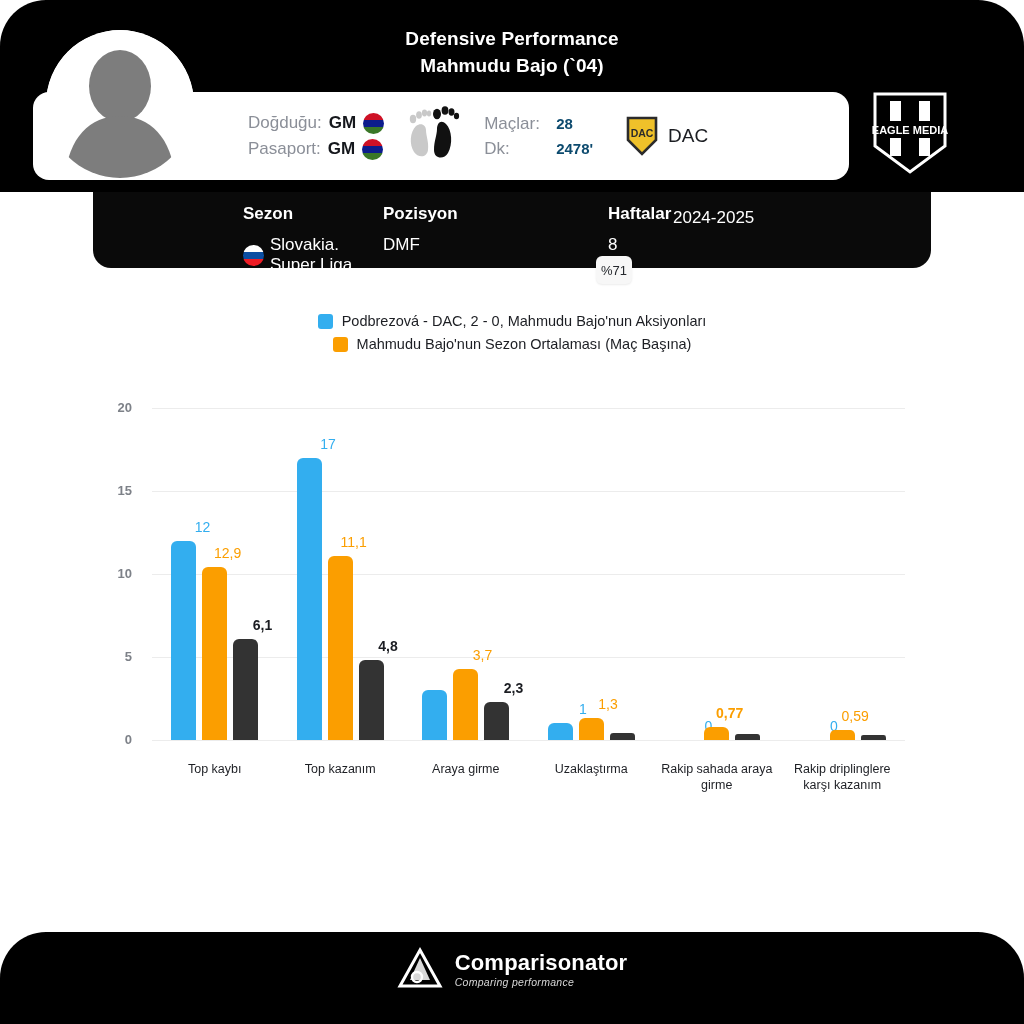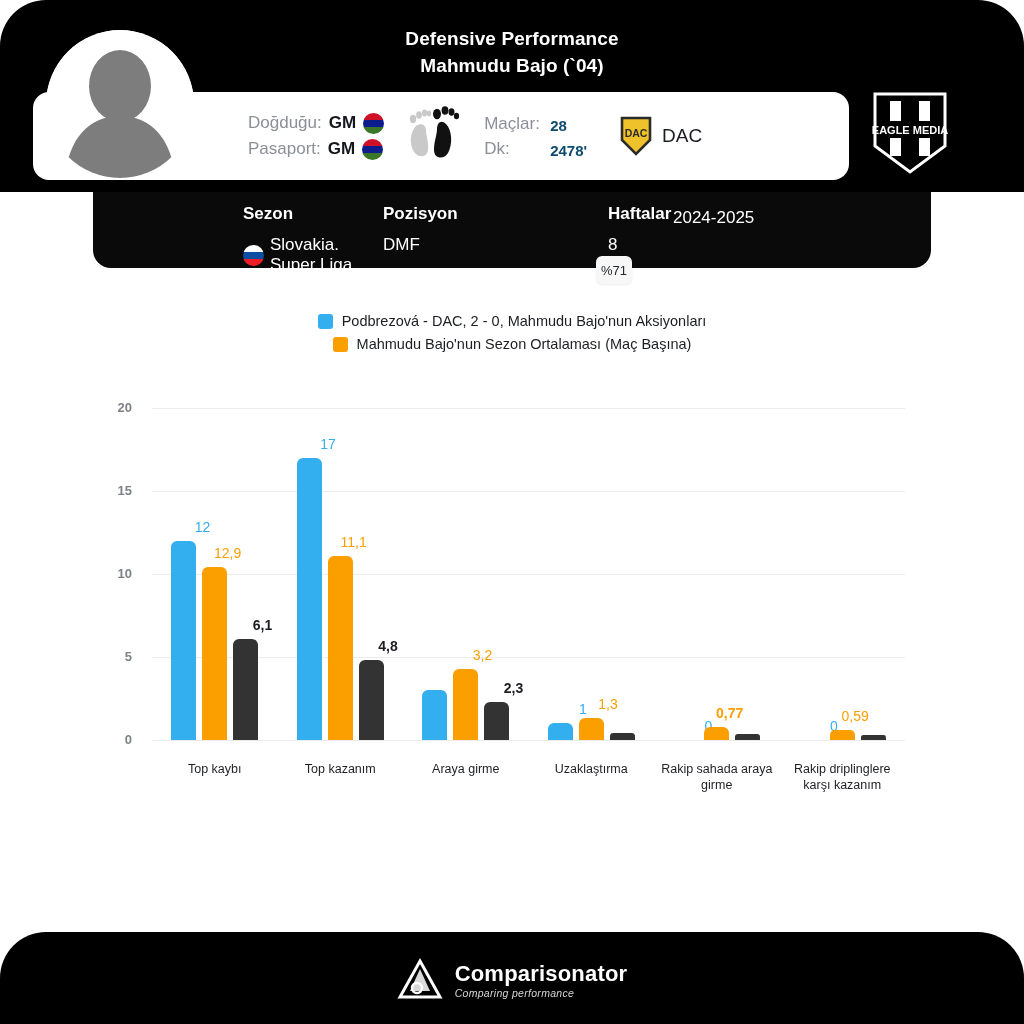--- a/index.html
+++ b/index.html
@@ -86,21 +86,21 @@
   .kv-val { color: #15171c; font-size: 17px; font-weight: bold; }
   .flag {
     width: 21px; height: 21px; border-radius: 50%; overflow: hidden;
     display: inline-block; position: relative; flex: 0 0 auto;
   }
   .flag i { display: block; width: 100%; height: 33.34%; }
 
   #feet { margin-left: 22px; margin-right: 22px; }
 
   #match-block { margin-left: 0px; }
-  .mrow { display: flex; align-items: flex-end; }
+  .mrow { display: flex; align-items: center; gap: 6px; }
   .mrow .k { color: #8b8f98; font-size: 17px; width: 66px; }
   .mrow .v { color: #0c4a6e; font-size: 15px; font-weight: bold; }
 
   #club { margin-left: 32px; display: flex; align-items: center; gap: 9px; }
   #club .club-name { font-size: 19px; color: #1b1d22; }
 
   
   #stats-strip {
     position: absolute;
     left: 93px; top: 192px;
@@ -162,21 +162,21 @@
   
   #footer-band {
     position: absolute;
     left: 0; top: 932px;
     width: 1024px; height: 92px;
     background: #000000;
     border-radius: 46px 46px 0 0;
   }
   #footer-logo {
     position: absolute; left: 0; top: 14px; width: 1024px;
-    display: flex; align-items: center; justify-content: center; gap: 12px; margin-top: 11px;
+    display: flex; align-items: center; justify-content: center; gap: 12px;
   }
   #footer-text { display: flex; flex-direction: column; }
   #footer-text .fn { color: #ffffff; font-size: 22px; font-weight: bold; letter-spacing: .2px; }
   #footer-text .fs { color: #d7d7d7; font-size: 10.5px; font-style: italic; letter-spacing: .3px; }
 </style>
 </head>
 <body>
 
 <div id="page">
 
@@ -329,21 +329,21 @@
       <div class="bar" style="left: 296.75px; top: 457.8px; width: 25px; height: 282.2px; background: rgb(51, 174, 239);"></div>
       <div class="bar-label" style="left: 282.75px; top: 435.8px; width: 53px; color: rgb(51, 174, 239); font-weight: normal;">17</div>
       <div class="bar" style="left: 327.75px; top: 555.74px; width: 25px; height: 184.26px; background: rgb(251, 158, 0);"></div>
       <div class="bar-label" style="left: 313.75px; top: 533.74px; width: 53px; color: rgb(251, 158, 0); font-weight: normal;">11,1</div>
       <div class="bar" style="left: 358.75px; top: 660.32px; width: 25px; height: 79.68px; background: rgb(51, 51, 51);"></div>
       <div class="bar-label" style="left: 344.75px; top: 638.32px; width: 53px; color: rgb(27, 29, 34); font-weight: bold;">4,8</div>
       <div class="cat-label" style="left: 277.5px; top: 761px; width: 125.5px;">Top kazanım</div>
       <div class="bar" style="left: 422.25px; top: 690.2px; width: 25px; height: 49.8px; background: rgb(51, 174, 239);"></div>
       <div class="bar-label" style="left: 408.25px; top: 668.2px; width: 53px; color: rgb(51, 174, 239); font-weight: normal;">3</div>
       <div class="bar" style="left: 453.25px; top: 668.62px; width: 25px; height: 71.38px; background: rgb(251, 158, 0);"></div>
-      <div class="bar-label" style="left: 439.25px; top: 646.62px; width: 53px; color: rgb(251, 158, 0); font-weight: normal;">3,2</div>
+      <div class="bar-label" style="left: 439.25px; top: 646.62px; width: 53px; color: rgb(251, 158, 0); font-weight: normal;">3,7</div>
       <div class="bar" style="left: 484.25px; top: 701.82px; width: 25px; height: 38.18px; background: rgb(51, 51, 51);"></div>
       <div class="bar-label" style="left: 470.25px; top: 679.82px; width: 53px; color: rgb(27, 29, 34); font-weight: bold;">2,3</div>
       <div class="cat-label" style="left: 403px; top: 761px; width: 125.5px;">Araya girme</div>
       <div class="bar" style="left: 547.75px; top: 723.4px; width: 25px; height: 16.6px; background: rgb(51, 174, 239);"></div>
       <div class="bar-label" style="left: 533.75px; top: 701.4px; width: 53px; color: rgb(51, 174, 239); font-weight: normal;">1</div>
       <div class="bar" style="left: 578.75px; top: 718.42px; width: 25px; height: 21.58px; background: rgb(251, 158, 0);"></div>
       <div class="bar-label" style="left: 564.75px; top: 696.42px; width: 53px; color: rgb(251, 158, 0); font-weight: normal;">1,3</div>
       <div class="bar" style="left: 609.75px; top: 733.028px; width: 25px; height: 6.972px; background: rgb(51, 51, 51); border-radius: 3.486px 3.486px 0px 0px;"></div>
       <div class="cat-label" style="left: 528.5px; top: 761px; width: 125.5px;">Uzaklaştırma</div>
       <div class="bar-label" style="left: 659.25px; top: 718px; width: 53px; color: rgb(51, 174, 239); font-weight: normal;">0</div>

